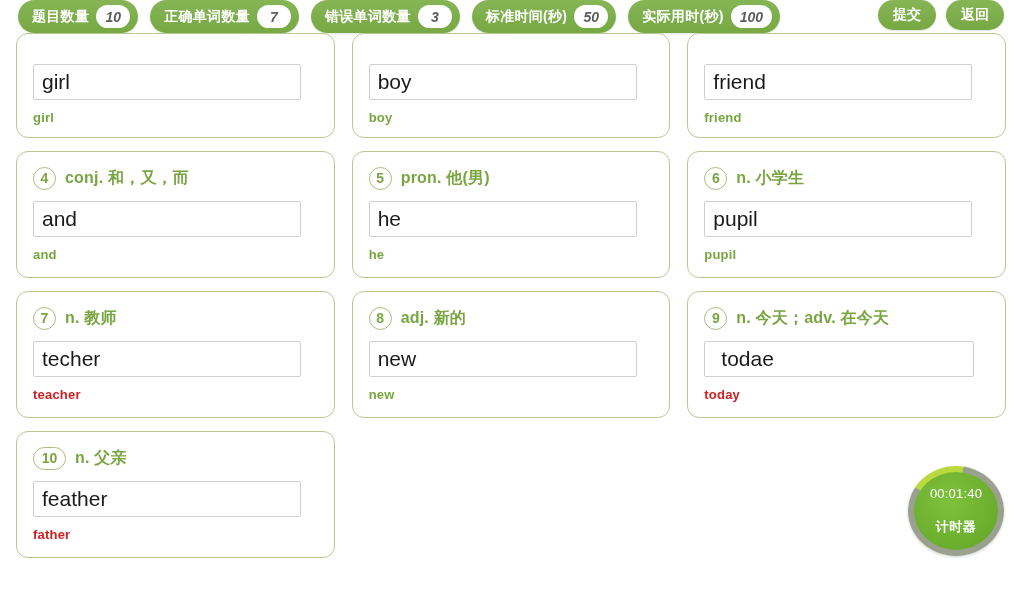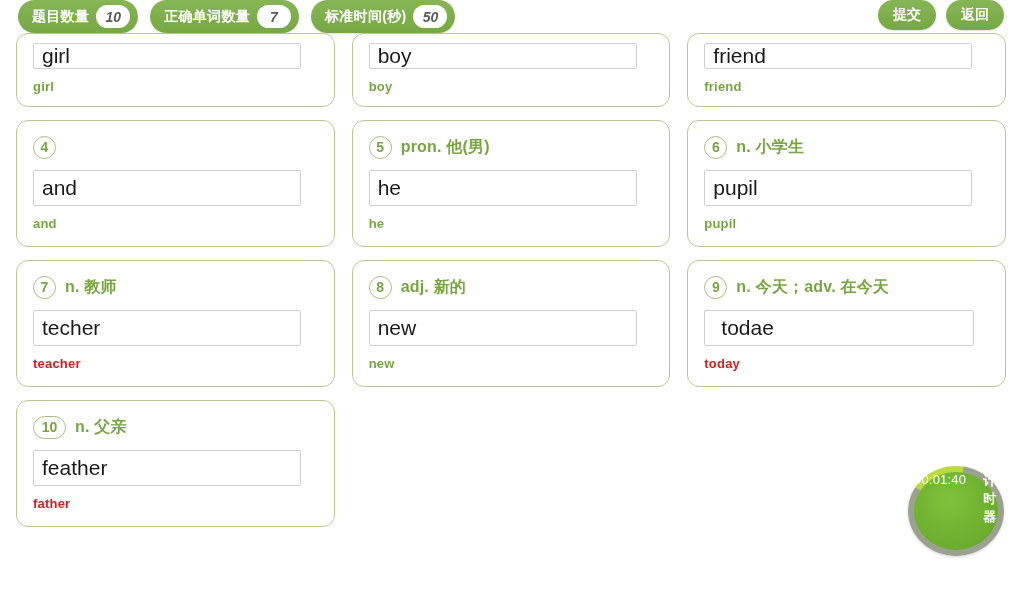--- a/index.html
+++ b/index.html
@@ -109,21 +109,21 @@
     background: #ffffff;
     padding: 14px 16px 12px 16px;
     height: 127px;
     display: flex;
     flex-direction: column;
     overflow: hidden;
   }
 
   
   .card.clipped {
-    height: 74px;
+    height: 105px;
     margin-top: -29px;
     padding-top: 14px;
     justify-content: flex-end;
   }
   .card.clipped .card-prompt { visibility: hidden; height: 0; margin: 0; overflow: hidden; }
 
   .card-prompt {
     display: flex;
     align-items: center;
     gap: 9px;
@@ -193,20 +193,22 @@
     justify-content: center;
     box-shadow: 0 1px 3px rgba(0,0,0,0.18);
   }
   .timer-inner {
     width: 84px;
     height: 78px;
     border-radius: 50%;
     background: #6fb02f;
     background: radial-gradient(circle at 42% 36%, #7ec23b, #63a328);
     display: flex;
+    flex-direction: column;
+    align-items: center;
     justify-content: center;
     gap: 17px;
   }
   .timer-time {
     color: #ffffff;
     font-size: 13px;
     letter-spacing: 0.2px;
   }
   .timer-caption {
     color: #ffffff;
@@ -222,22 +224,30 @@
   <div class="stats">
       <div class="stat-pill">
         <span class="stat-label">题目数量</span>
         <span class="stat-value">10</span>
       </div>
       <div class="stat-pill">
         <span class="stat-label">正确单词数量</span>
         <span class="stat-value">7</span>
       </div>
       <div class="stat-pill">
+        <span class="stat-label">错误单词数量</span>
+        <span class="stat-value">3</span>
+      </div>
+      <div class="stat-pill">
         <span class="stat-label">标准时间(秒)</span>
         <span class="stat-value">50</span>
+      </div>
+      <div class="stat-pill">
+        <span class="stat-label">实际用时(秒)</span>
+        <span class="stat-value">100</span>
       </div>
     </div>
   <div class="header-actions">
     <button class="action-btn">提交</button>
     <button class="action-btn">返回</button>
   </div>
 </div>
 
 <div class="grid">
     <div class="card clipped">
@@ -260,20 +270,21 @@
       <div class="card-prompt">
         <span class="q-num">3</span>
         <span class="prompt-text"></span>
       </div>
       <input type="text" class="answer-input" value="friend" style="">
       <div class="solution correct">friend</div>
     </div>
     <div class="card">
       <div class="card-prompt">
         <span class="q-num">4</span>
+        <span class="prompt-text">conj. 和，又，而</span>
       </div>
       <input type="text" class="answer-input" value="and" style="">
       <div class="solution correct">and</div>
     </div>
     <div class="card">
       <div class="card-prompt">
         <span class="q-num">5</span>
         <span class="prompt-text">pron. 他(男)</span>
       </div>
       <input type="text" class="answer-input" value="he" style="">

